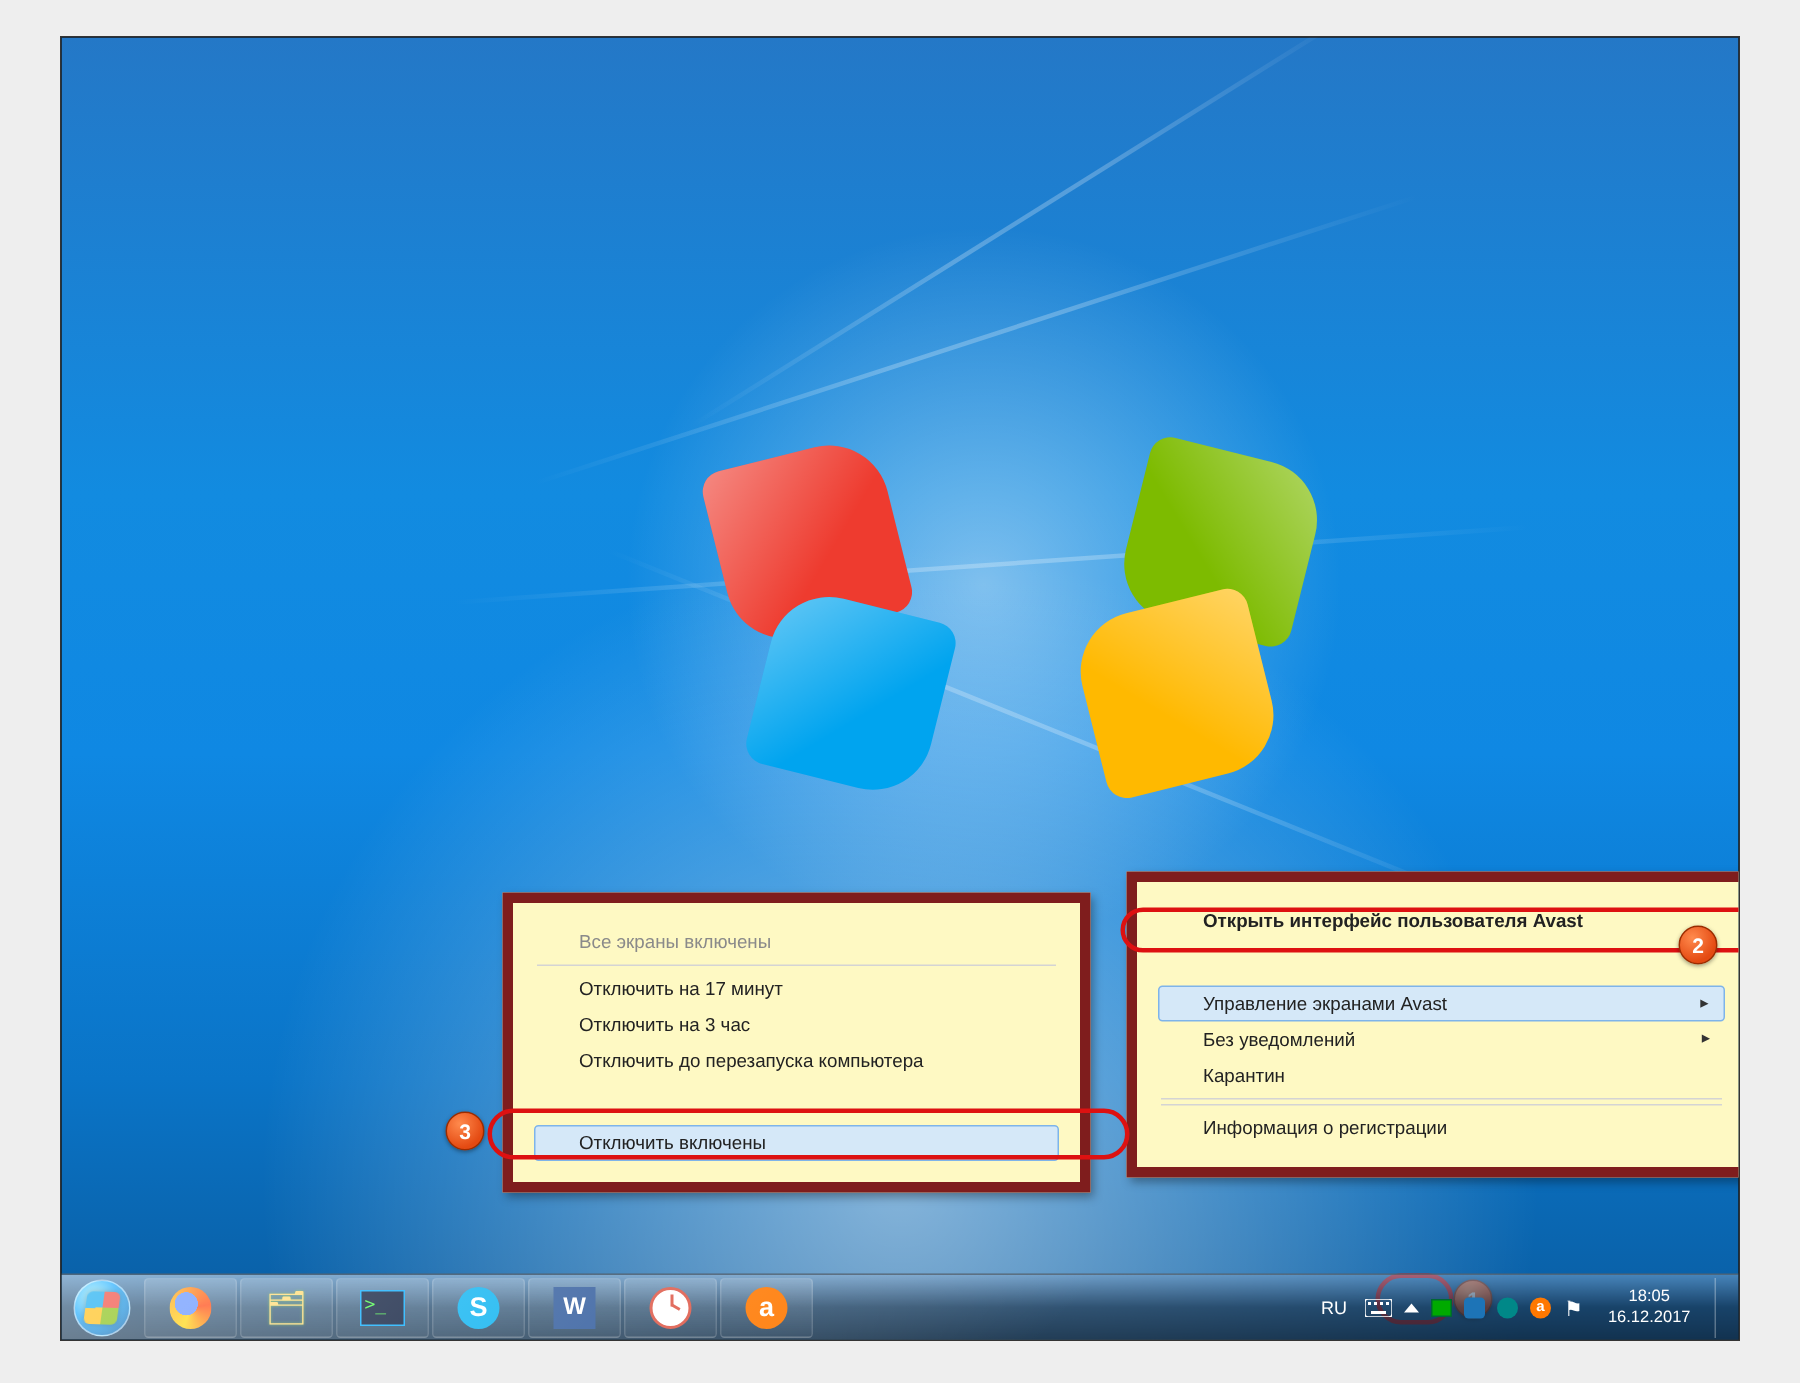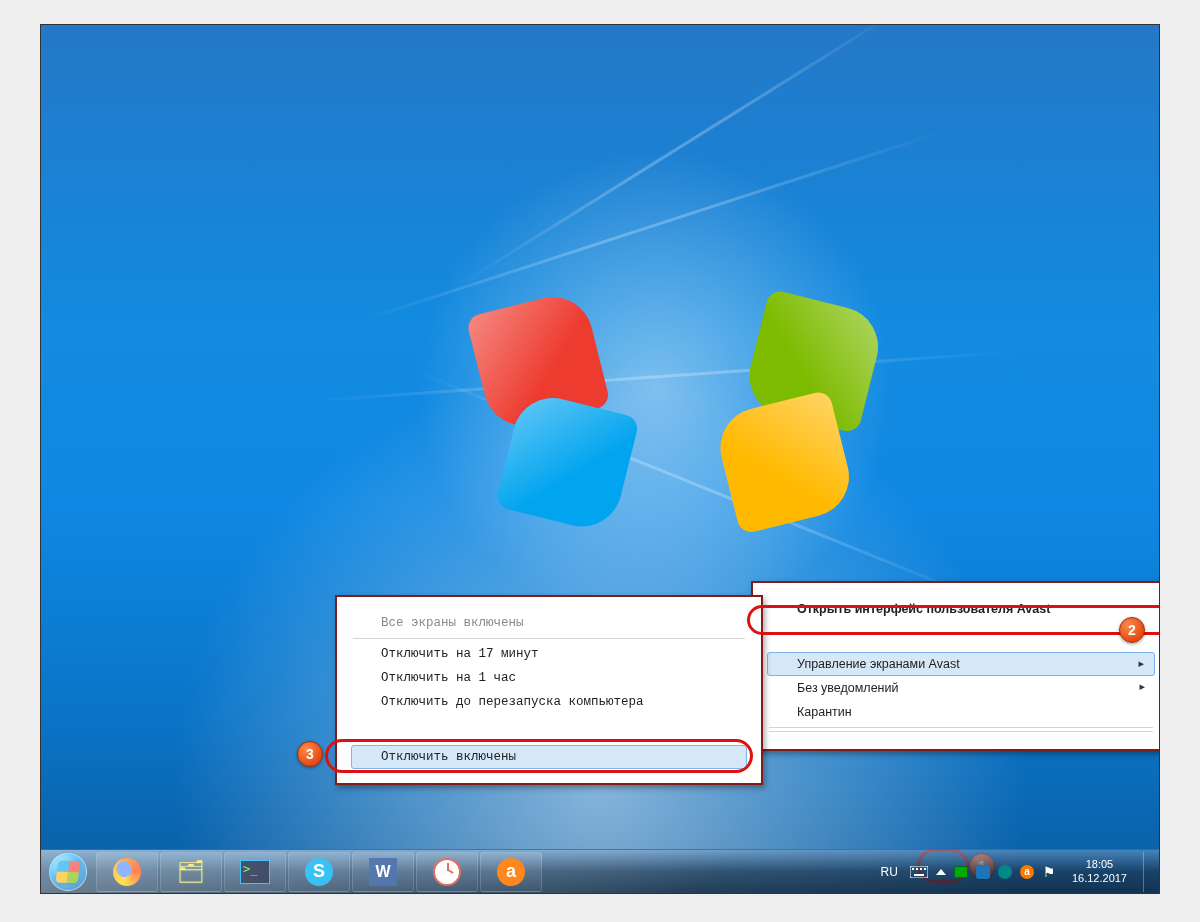--- a/index.html
+++ b/index.html
@@ -40,43 +40,43 @@
   .flag { position:absolute; width:120px; height:120px; border-radius:14px 40px 14px 40px; transform-origin: bottom right; }
   .flag.red    { background:#ee3b2f; top:10px; left:20px; transform: rotate(-14deg); }
   .flag.green  { background:#7dbb00; top:10px; left:150px; transform: rotate(14deg) scaleX(-1); border-radius:40px 14px 40px 14px;}
   .flag.blue   { background:#00a4ef; top:140px; left:20px; transform: rotate(14deg); border-radius:40px 14px 40px 14px;}
   .flag.yellow { background:#ffb900; top:140px; left:150px; transform: rotate(-14deg) scaleX(-1); }
   .flag::after{content:"";position:absolute;inset:0;background:linear-gradient(135deg,rgba(255,255,255,0.4),rgba(255,255,255,0) 60%);border-radius:inherit;}
 
   
   .menu {
     position: absolute;
-    background: #ffffff;
-    border: 2px solid #7f1d1d;
+    background: #fef9c3;
+    border: 7px solid #7f1d1d;
     box-shadow: 2px 3px 6px rgba(0,0,0,0.35);
     padding: 14px;
     font-size: 12.5px;
     color: #222;
   }
   .menu .item {
     padding: 5px 26px 5px 30px;
     white-space: nowrap;
     cursor: default;
     position: relative;
   }
   .menu .item.disabled { color: #8a8a8a; }
   .menu .item.hover, .menu .item:hover { background: #d5e8f8; border:1px solid #7eb4ea; padding:4px 25px 4px 29px; border-radius:3px;margin-top:31px; }
   .menu .sep { height:1px; margin:3px 2px; background:#d4d4d4; }
   .menu .arrow::after {
     content:"▸"; position:absolute; right:10px; top:4px; color:#333; font-size:11px;
   }
 
   .menu.main { left: 710px; top: 556px; width: 420px; }
   .menu.main .item:first-child { font-weight:700; }
-  .menu.sub  { left: 294px; top: 570px; width: 428px; font-family: Liberation Mono, monospace; }
+  .menu.sub  { left: 294px; top: 570px; width: 392px; }
 
   
   .hl {
     position:absolute; border:3px solid #d11; border-radius:20px; pointer-events:none;
   }
   .hl.h-submenu-item { left: 706px; top: 580px; width: 430px; height: 30px; }
   .hl.h-forever { left: 284px; top: 714px; width: 428px; height: 34px; border-radius:22px; }
   .hl.h-tray { left: 876px; top: 824px; width: 52px; height: 34px; }
 
   .badge {
@@ -158,27 +158,28 @@
     </div>
   </div>
 
   <div class="menu main">
     <div class="item">Открыть интерфейс пользователя Avast</div>
     <div class="item hover arrow">Управление экранами Avast</div>
     <div class="item arrow">Без уведомлений</div>
     <div class="item">Карантин</div>
     <div class="sep"></div>
     <div class="sep"></div>
+    <div class="item">Информация о регистрации</div>
   </div>
 
   <div class="menu sub">
     <div class="item disabled">Все экраны включены</div>
     <div class="sep"></div>
     <div class="item">Отключить на 17 минут</div>
-    <div class="item">Отключить на 1 час</div>
+    <div class="item">Отключить на 3 час</div>
     <div class="item">Отключить до перезапуска компьютера</div>
     <div class="item hover">Отключить включены</div>
   </div>
 
   <div class="hl h-submenu-item"></div>
   <div class="hl h-forever"></div>
   <div class="hl h-tray"></div>
 
   <div class="badge b1">1</div>
   <div class="badge b2">2</div>

